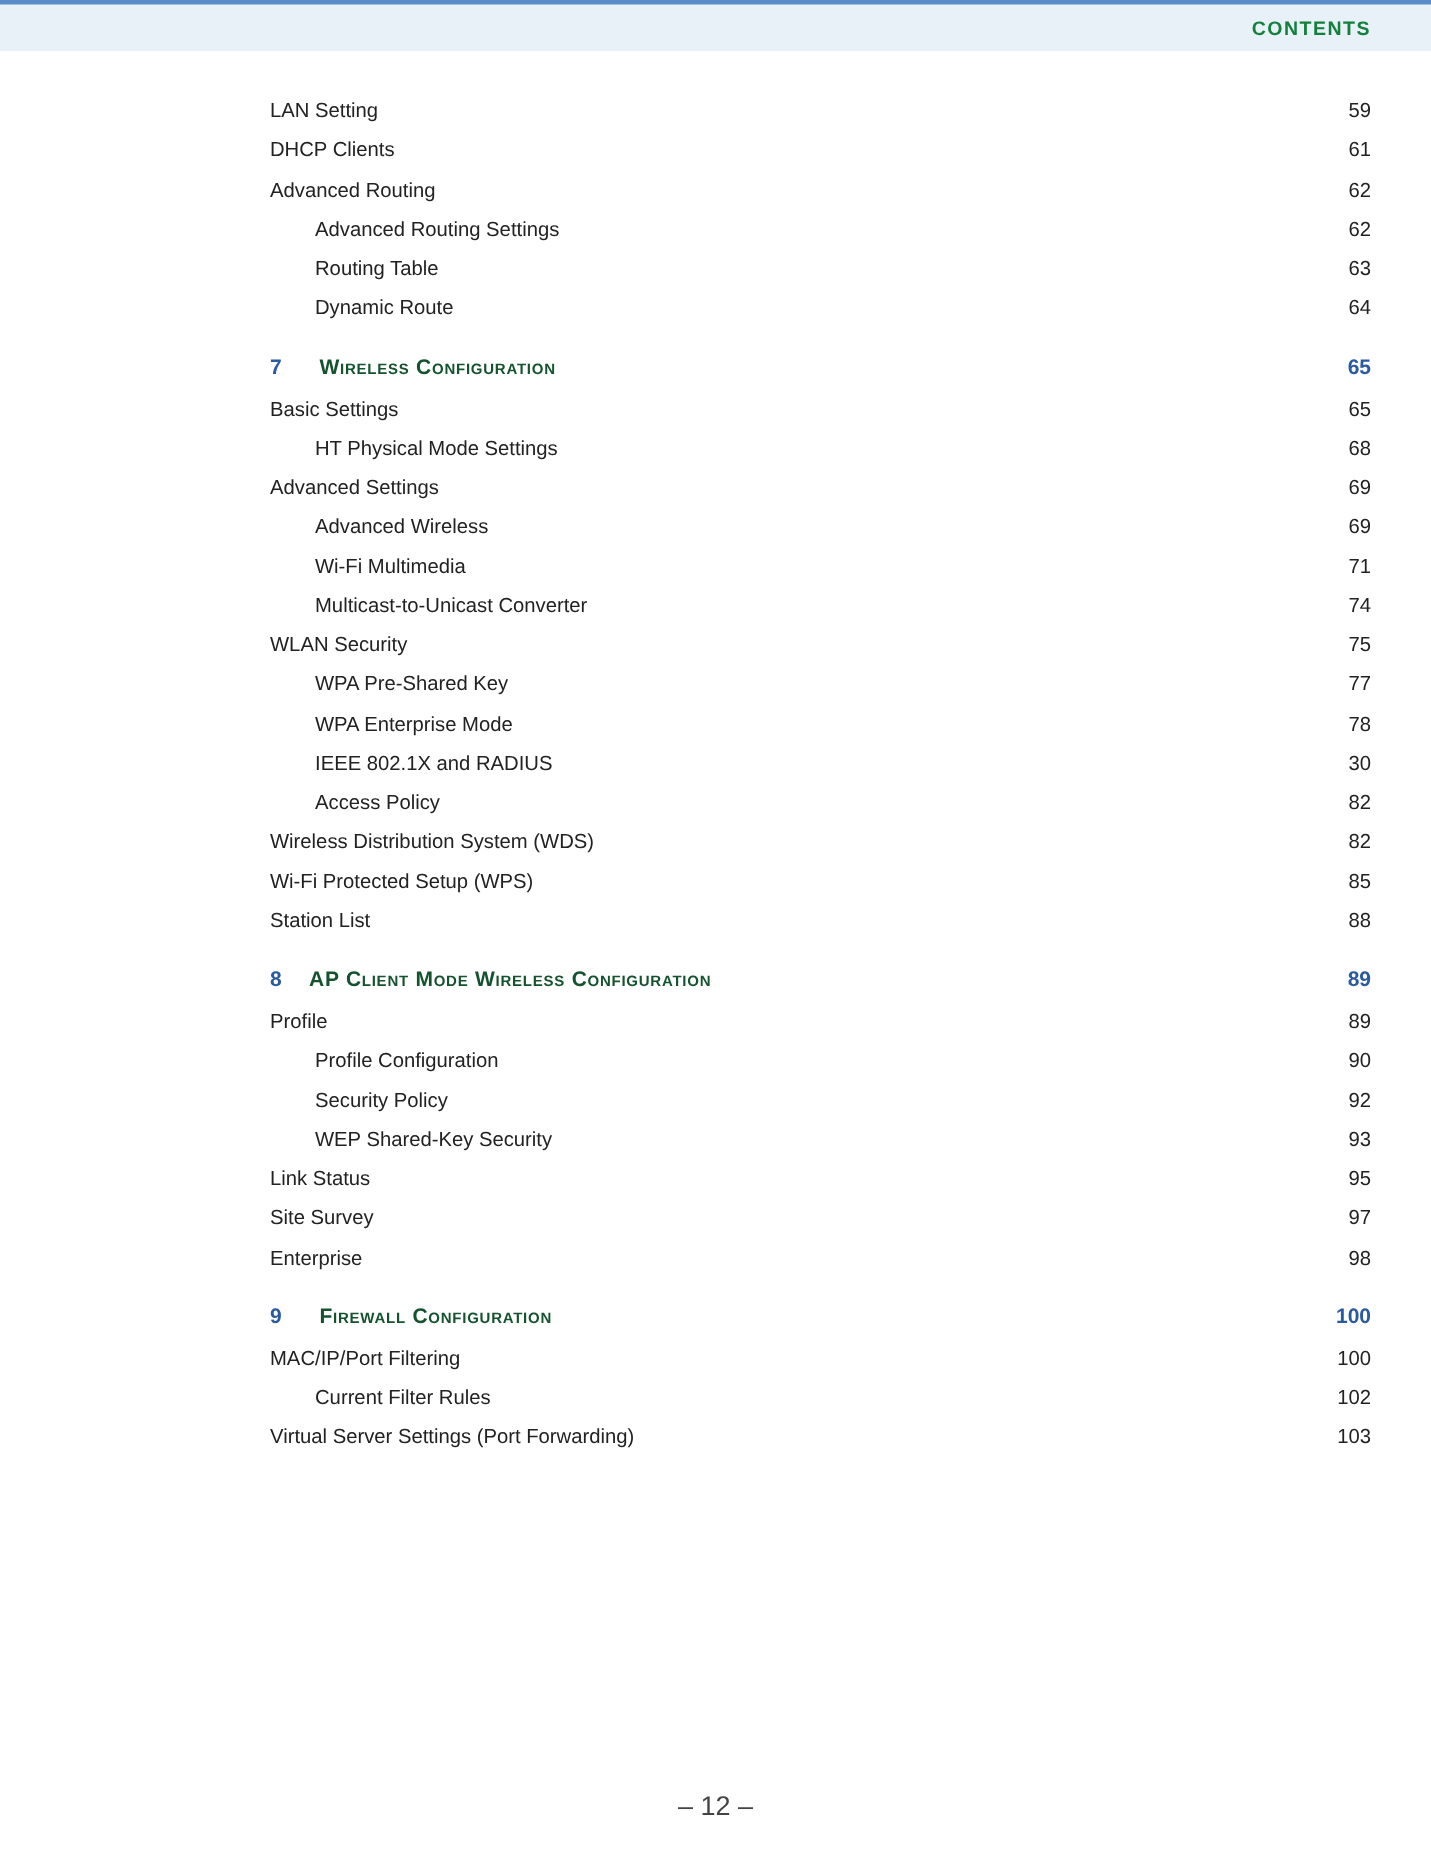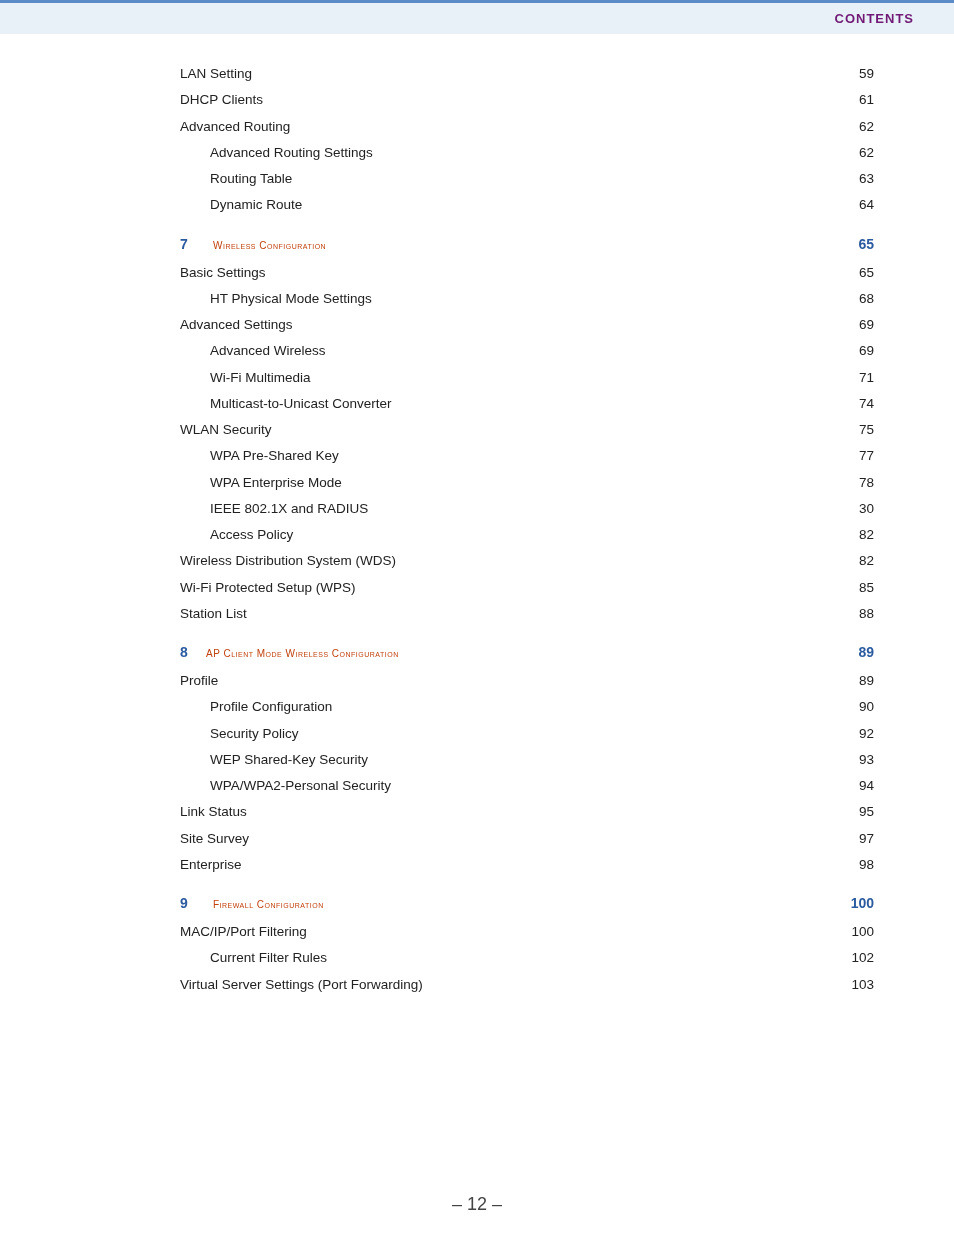--- a/index.html
+++ b/index.html
@@ -31,29 +31,29 @@
       border-top: 3px solid #5b8cc8;
       padding: 8px 40px 8px 40px;
       display: flex;
       justify-content: flex-end;
       align-items: center;
     }
 
     .header-title {
       font-size: 13px;
       font-weight: bold;
-      color: #701a75;
+      color: #15803d;
       letter-spacing: 1px;
       text-transform: uppercase;
       font-variant: small-caps;
     }
 
     
     .content-area {
-      padding: 30px 80px 40px 180px;
+      padding: 30px 40px 40px 180px;
     }
 
     
     .toc-entry {
       display: flex;
       justify-content: space-between;
       align-items: baseline;
       margin-bottom: 6px;
       line-height: 1.5;
     }
@@ -87,23 +87,23 @@
 
     .chapter-entry .chapter-num {
       font-size: 14px;
       font-weight: bold;
       color: #2a5a9f;
       min-width: 25px;
     }
 
     .chapter-entry .chapter-text {
       flex: 1;
-      font-size: 10px;
-      font-weight: normal;
-      color: #c2410c;
+      font-size: 14px;
+      font-weight: bold;
+      color: #14532d;
       font-variant: small-caps;
       letter-spacing: 0.5px;
     }
 
     .chapter-entry .chapter-page {
       font-size: 14px;
       font-weight: bold;
       color: #2a5a9f;
       min-width: 30px;
       text-align: right;
@@ -230,24 +230,20 @@
       </div>
       <div class="toc-entry">
         <span class="entry-text indent-1">Security Policy</span>
         <span class="entry-page">92</span>
       </div>
       <div class="toc-entry">
         <span class="entry-text indent-1">WEP Shared-Key Security</span>
         <span class="entry-page">93</span>
       </div>
       <div class="toc-entry">
-        <span class="entry-text indent-1">WPA/WPA2-Personal Security</span>
-        <span class="entry-page">94</span>
-      </div>
-      <div class="toc-entry">
         <span class="entry-text indent-0">Link Status</span>
         <span class="entry-page">95</span>
       </div>
       <div class="toc-entry">
         <span class="entry-text indent-0">Site Survey</span>
         <span class="entry-page">97</span>
       </div>
       <div class="toc-entry">
         <span class="entry-text indent-0">Enterprise</span>
         <span class="entry-page">98</span>

